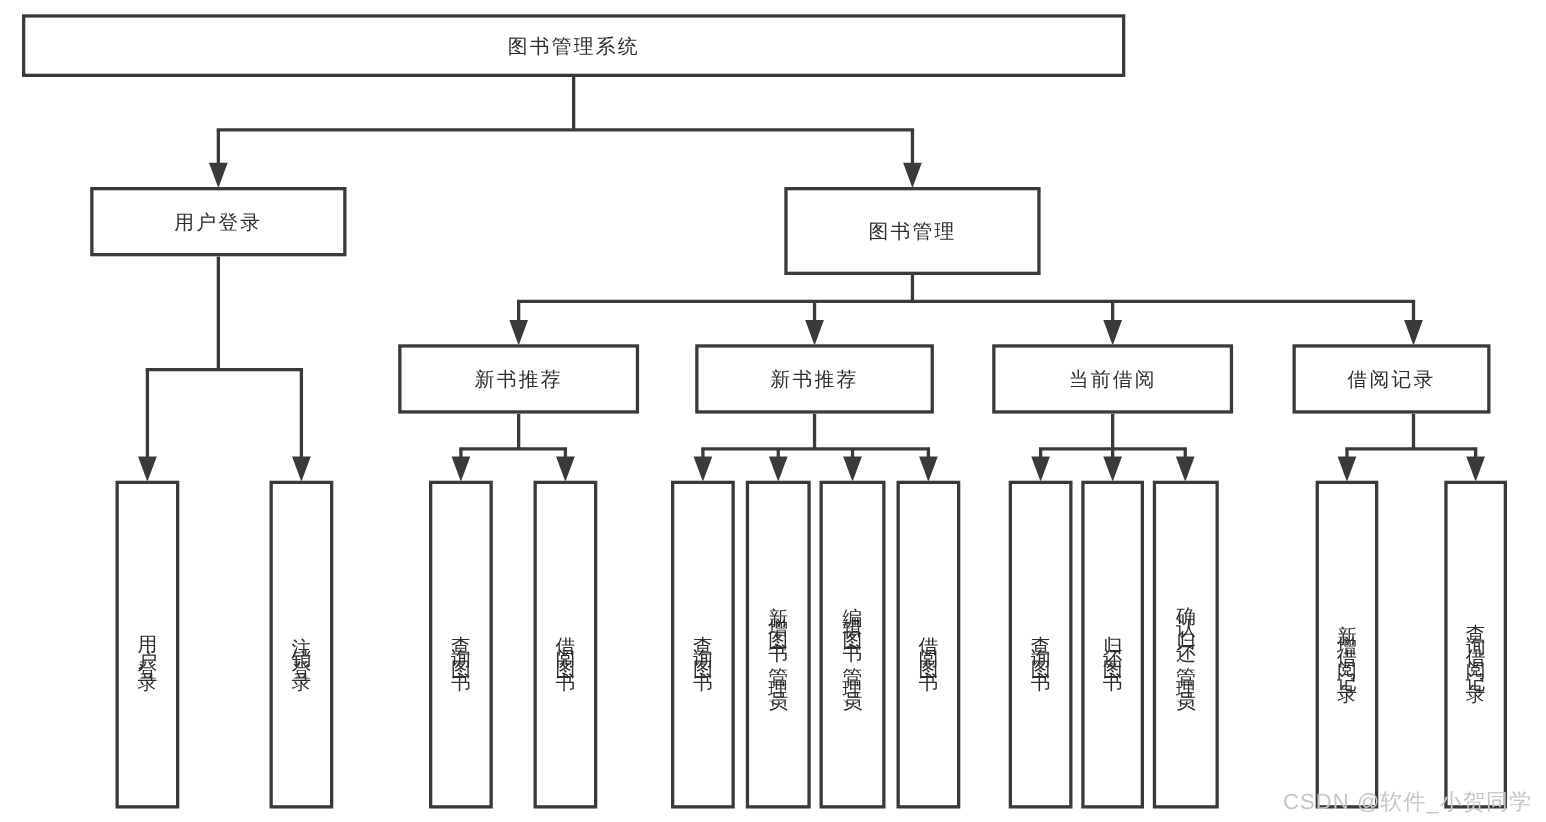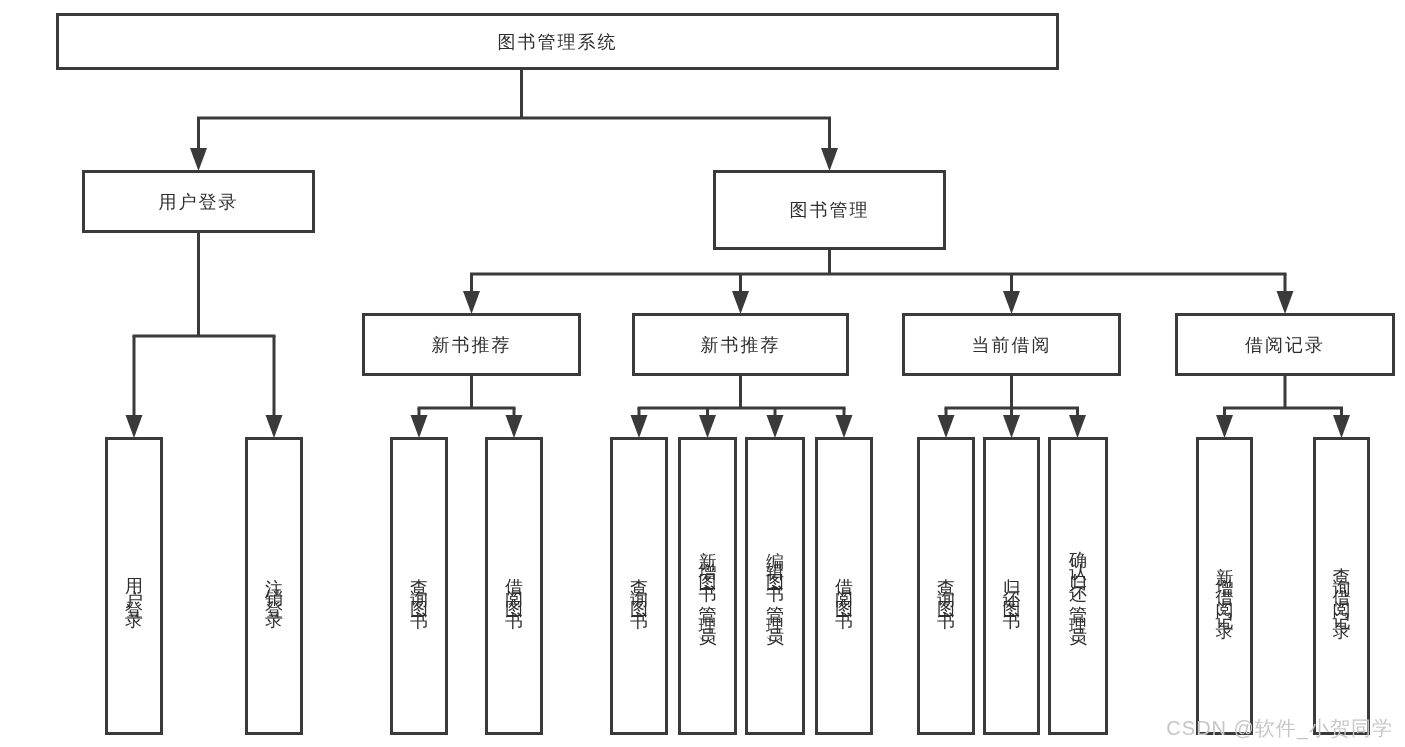--- a/index.html
+++ b/index.html
@@ -48,27 +48,27 @@
   .vlabel {
     writing-mode: vertical-rl;
     text-orientation: mixed;
     font-size: 18px;
     letter-spacing: 11px;
     line-height: 1;
     color: #2d2d2d;
     white-space: nowrap;
   }
   
-  #n-root            { left: 20px;   top: 13px;  width: 1003px; height: 57px; margin-left: 36px; }
+  #n-root            { left: 20px;   top: 13px;  width: 1003px; height: 57px; }
   #n-user-login      { left: 82px;   top: 170px; width: 233px;  height: 63px; }
   #n-book-mgmt       { left: 713px;  top: 170px; width: 233px;  height: 80px; }
   #n-new-book-rec    { left: 362px;  top: 313px; width: 219px;  height: 63px; text-align: center; }
   #n-book-borrow     { left: 632px;  top: 313px; width: 217px;  height: 63px; }
   #n-current-borrow  { left: 902px;  top: 313px; width: 219px;  height: 63px; font-family: Liberation Serif, serif; }
-  #n-borrow-records  { left: 1175px; top: 313px; width: 220px;  height: 63px; }
+  #n-borrow-records  { left: 1175px; top: 313px; width: 180px;  height: 63px; }
   #n-leaf-login          { left: 105px;  width: 58px; }
   #n-leaf-logout         { left: 245px;  width: 58px; }
   #n-leaf-query-book-a   { left: 390px;  width: 58px; }
   #n-leaf-borrow-book-a  { left: 485px;  width: 58px; }
   #n-leaf-query-book-b   { left: 610px;  width: 58px; }
   #n-leaf-add-book       { left: 678px;  width: 59px; }
   #n-leaf-edit-book      { left: 745px;  width: 60px; }
   #n-leaf-borrow-book-b  { left: 815px;  width: 58px; }
   #n-leaf-query-book-c   { left: 917px;  width: 58px; }
   #n-leaf-return-book    { left: 983px;  width: 57px; }

